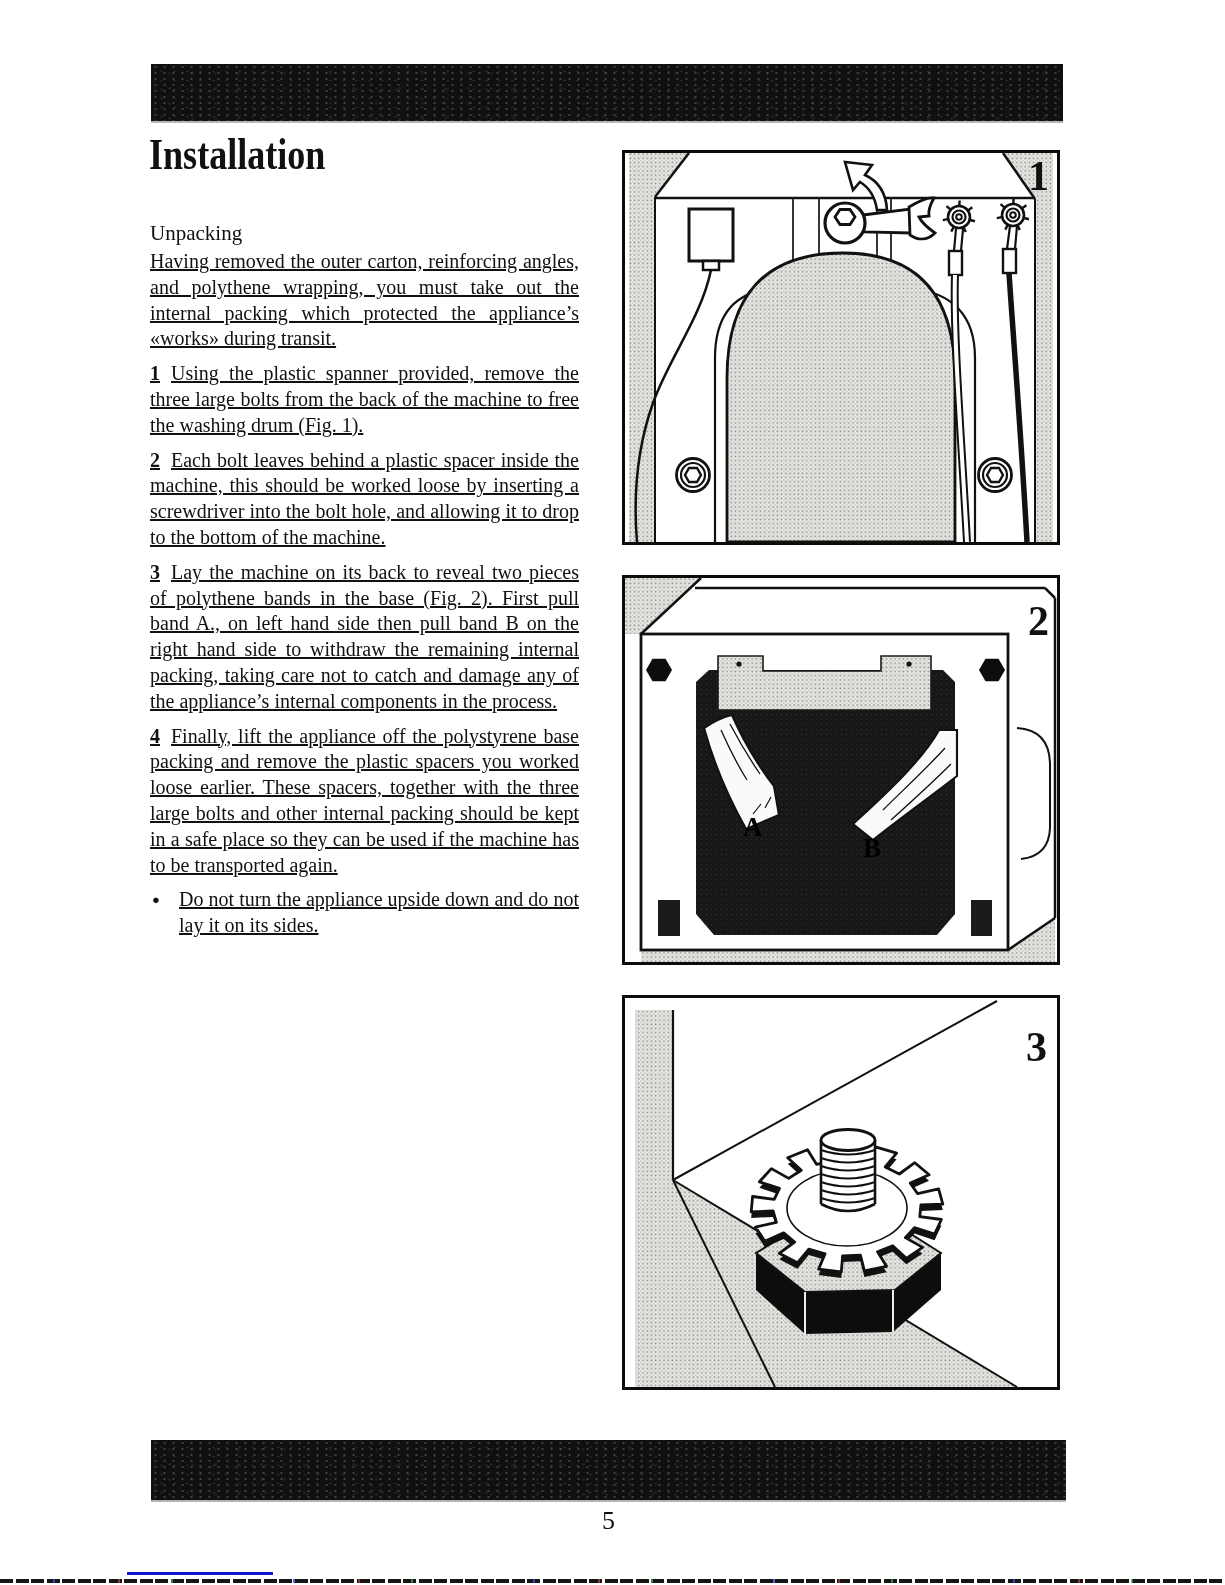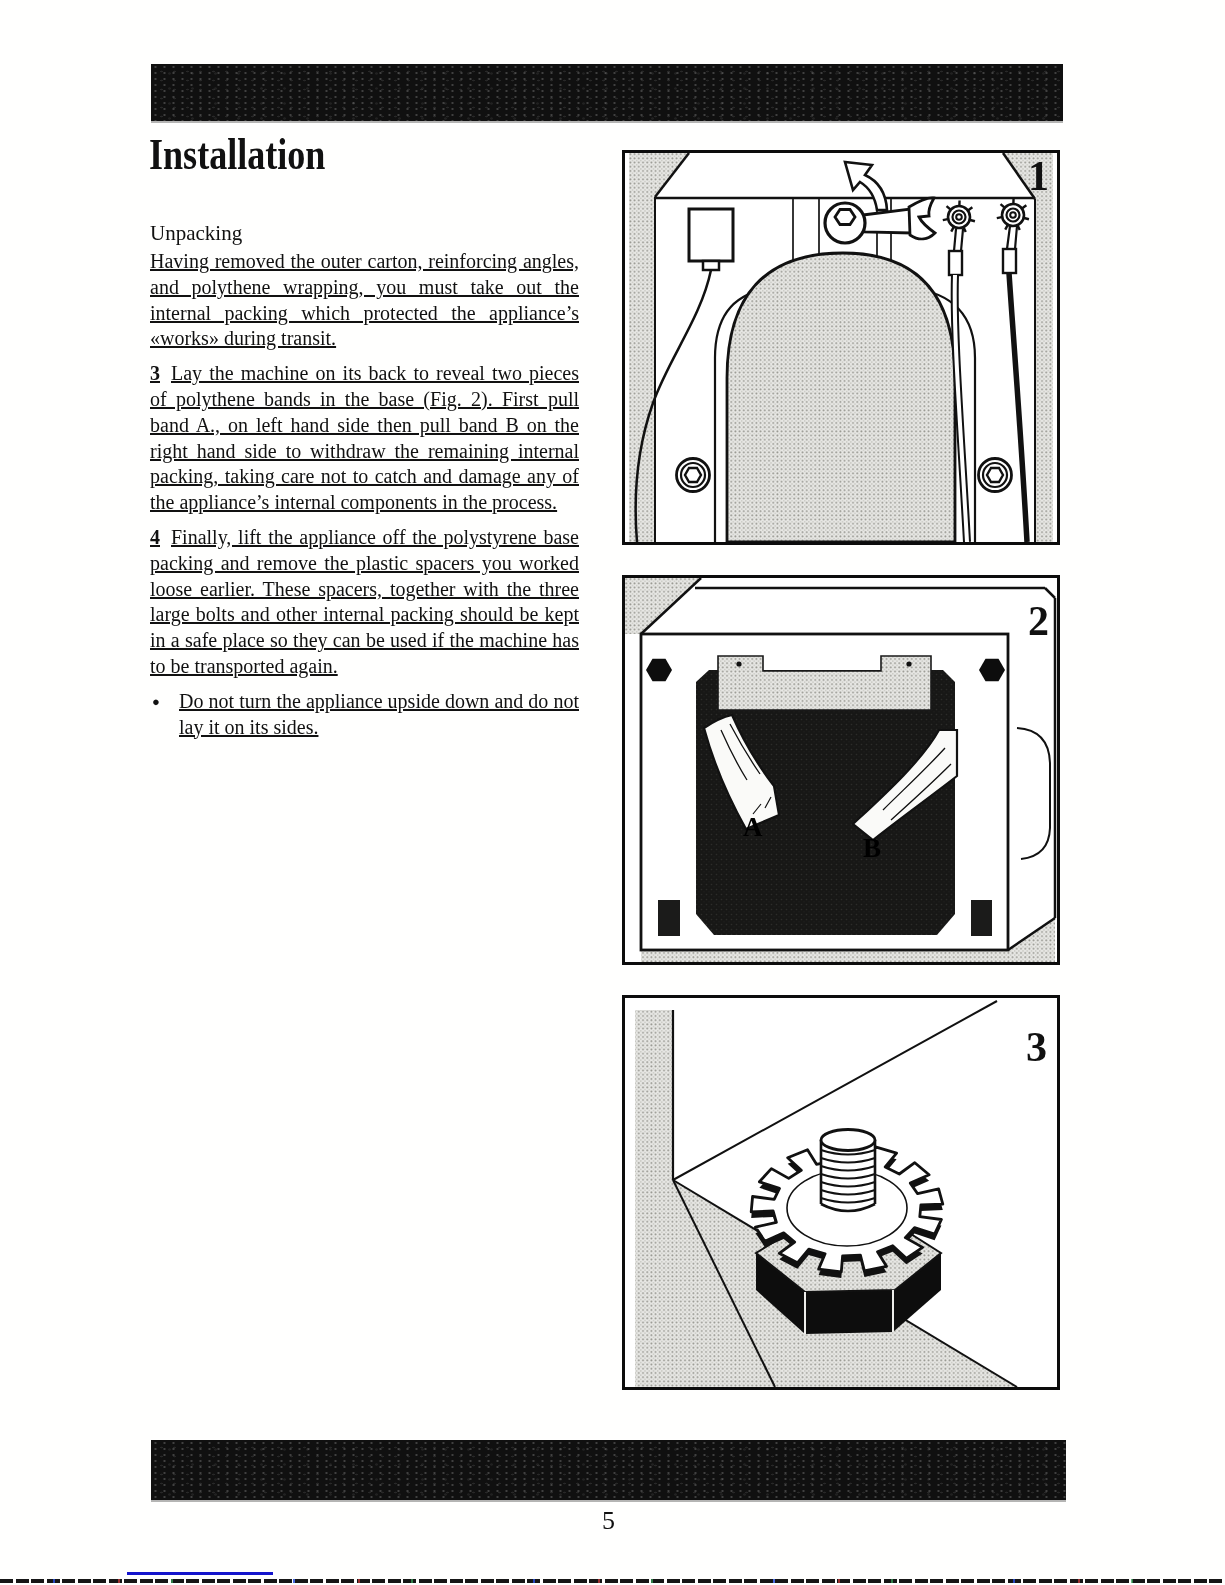--- a/index.html
+++ b/index.html
@@ -47,20 +47,22 @@
 
 <div id="page">
 
   <div id="header-bar" class="bar"></div>
 
   <div id="page-title">Installation</div>
 
   <div id="text-column">
     <h3>Unpacking</h3>
     <p>Having removed the outer carton, reinforcing angles, and polythene wrapping, you must take out the internal packing which protected the appliance’s «works» during transit.</p>
+    <p><b class="stepnum">1</b><span>Using the plastic spanner provided, remove the three large bolts from the back of the machine to free the washing drum (Fig. 1).</span></p>
+    <p><b class="stepnum">2</b><span>Each bolt leaves behind a plastic spacer inside the machine, this should be worked loose by inserting a screwdriver into the bolt hole, and allowing it to drop to the bottom of the machine.</span></p>
     <p><b class="stepnum">3</b><span>Lay the machine on its back to reveal two pieces of polythene bands in the base (Fig. 2). First pull band A., on left hand side then pull band B on the right hand side to withdraw the remaining internal packing, taking care not to catch and damage any of the appliance’s internal components in the process.</span></p>
     <p><b class="stepnum">4</b><span>Finally, lift the appliance off the polystyrene base packing and remove the plastic spacers you worked loose earlier. These spacers, together with the three large bolts and other internal packing should be kept in a safe place so they can be used if the machine has to be transported again.</span></p>
     <p id="bullet-item"><span class="dot">●</span><span>Do not turn the appliance upside down and do not lay it on its sides.</span></p>
   </div>
 
   <div id="figure-1" class="figure">
     <svg width="432" height="389" viewBox="0 0 432 389">
       <defs>
         <pattern id="ht1a" width="4.2" height="4.2" patternUnits="userSpaceOnUse">
           <rect width="4.2" height="4.2" fill="#e7e7e4"></rect>

